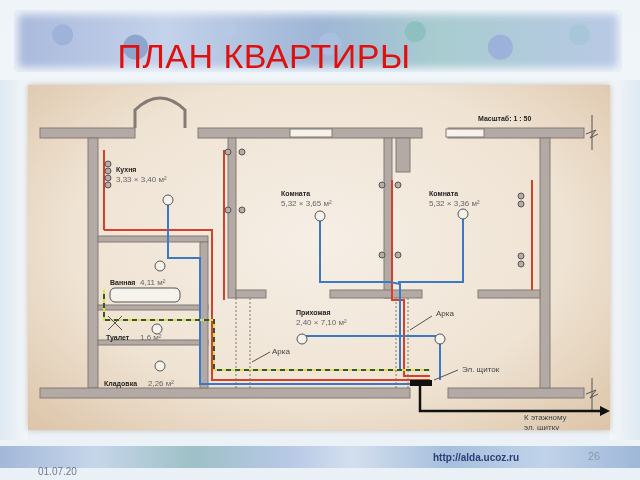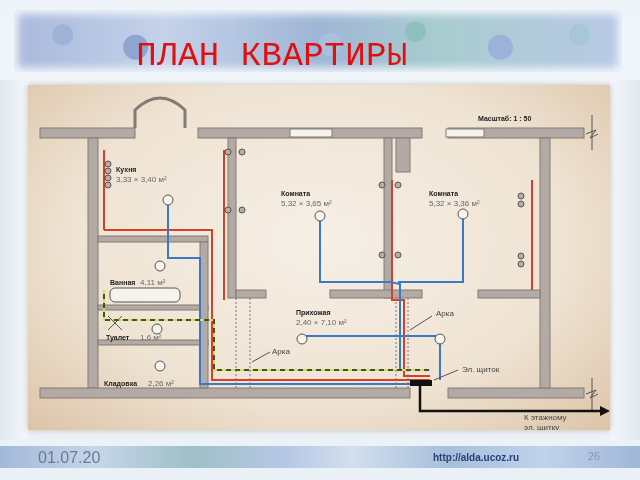--- a/index.html
+++ b/index.html
@@ -22,36 +22,35 @@
       radial-gradient(circle at 66% 35%, #8fc0c0 0 10px, transparent 11px),
       radial-gradient(circle at 80% 60%, #9cb2da 0 12px, transparent 13px),
       radial-gradient(circle at 93% 40%, #a7c6d8 0 10px, transparent 11px),
       linear-gradient(90deg,#a9b9dc,#c4d2ea 25%,#9fb6d6 50%,#a8ccd0 70%,#b9c9e6 100%);
     border-radius:6px; filter: blur(0.4px);
     box-shadow: 0 0 8px 4px #f2f6fa inset;
   }
   .title {
     position:absolute; left:0; top:36px; width:528px; text-align:center;
     color:#e01010; font-size:34px; letter-spacing:0.5px; line-height:40px;
-    font-family:Liberation Mono, monospace;
-    padding-left:8px;
+    font-family:Liberation Sans, sans-serif;
   }
   .plan-frame {
     position:absolute; left:28px; top:85px; width:582px; height:345px;
     background: radial-gradient(ellipse at 50% 45%, #f6efe6 0%, #efe3d3 60%, #dcc4a8 100%);
     box-shadow: 0 0 6px rgba(120,90,60,0.35);
   }
   .plan-svg { position:absolute; left:28px; top:85px; }
   .footer-band {
     position:absolute; left:0; top:446px; width:640px; height:22px;
     background:
       linear-gradient(90deg,#a3b8d9 0%,#c6d6ea 15%,#9ec0c6 30%,#b7c8e6 45%,#d3dfee 55%,#a6bfdc 70%,#c0d3ea 85%,#9fb7d8 100%);
     filter: blur(0.6px);
   }
-  .date { position:absolute; left:38px; top:449px; font-size:16px; color:#6b7a92; }
+  .date { position:absolute; left:38px; top:466px; font-size:10px; color:#6b7a92; }
   .url { position:absolute; left:433px; top:452px; font-size:10px; color:#2c3e75;font-weight:bold; }
   .pageno { position:absolute; left:588px; top:450px; font-size:11px; color:#8a97ab; }
   .lbl-bold { font-family:"Liberation Sans", sans-serif; font-weight:bold; font-size:7px; fill:#222; }
   .lbl { font-family:"Liberation Sans", sans-serif; font-size:8px; fill:#666; }
   .lbl-note { font-family:"Liberation Sans", sans-serif; font-size:8px; fill:#444; }
 </style>
 </head>
 <body>
 
 <div class="frost-left"></div>

